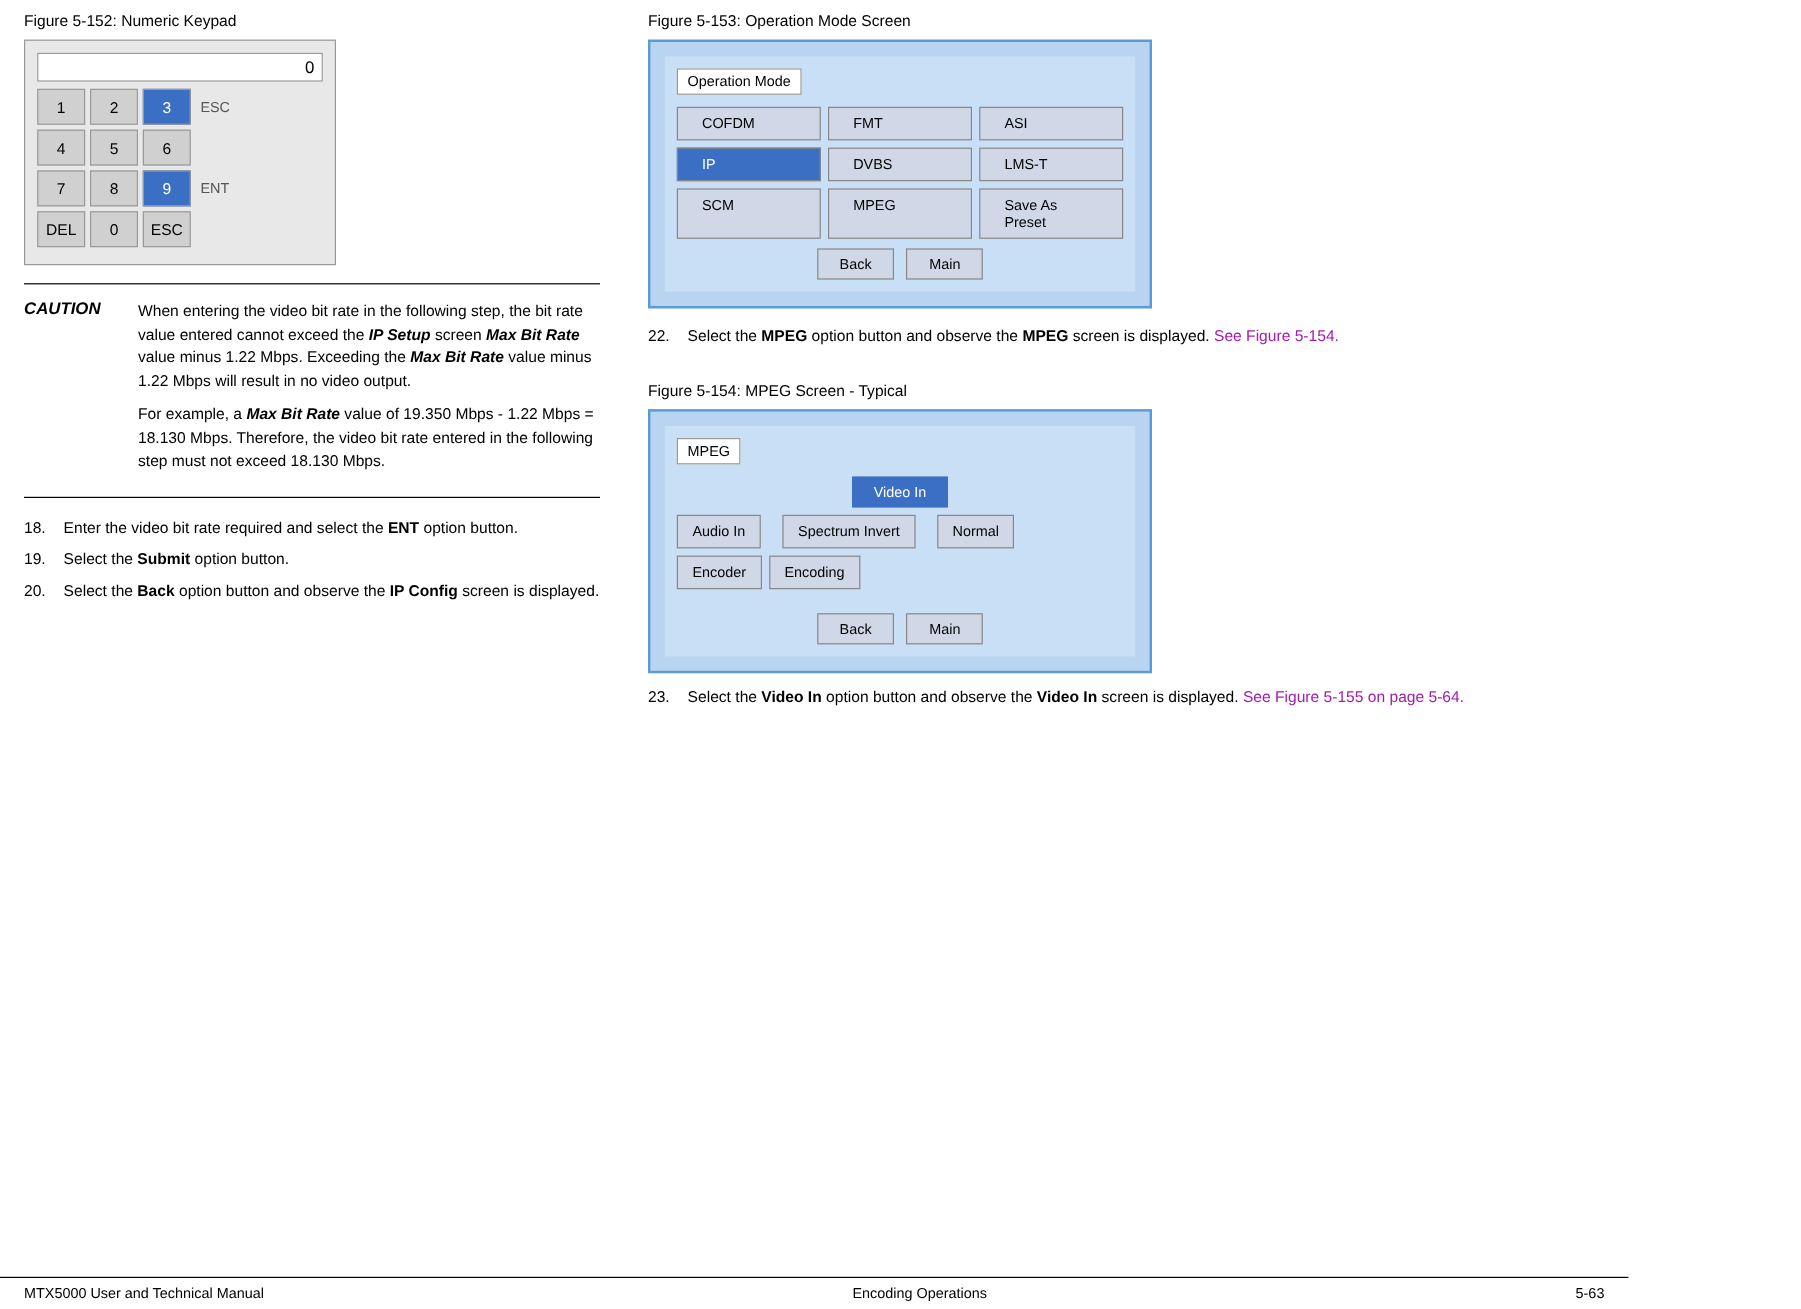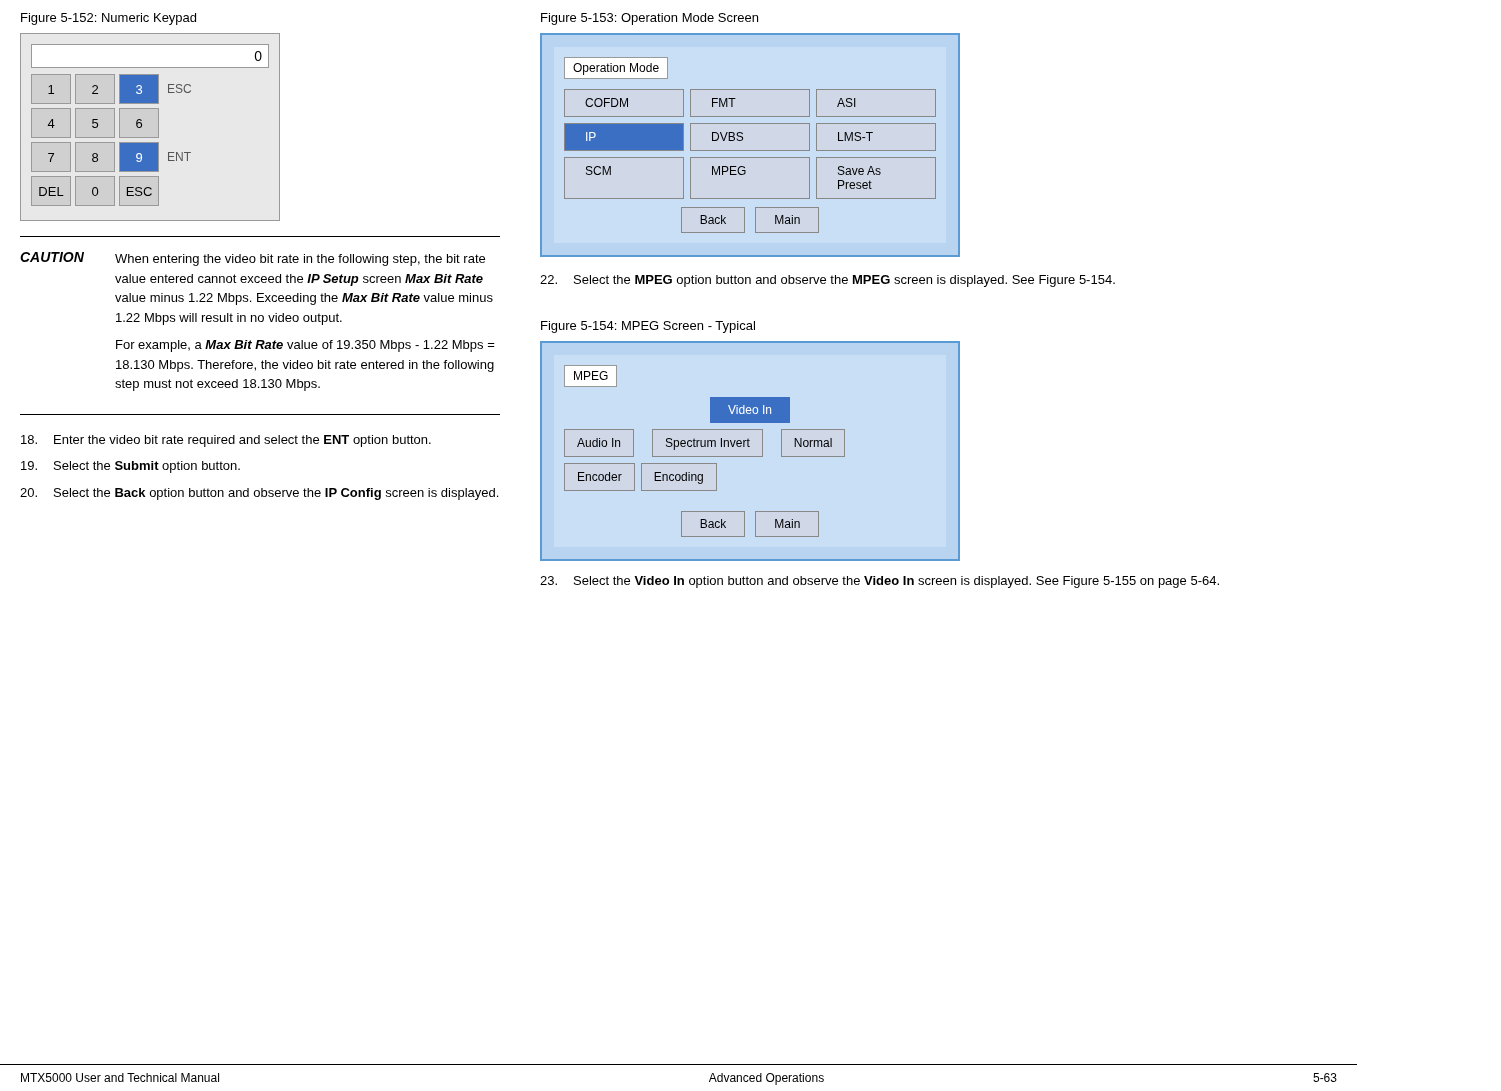--- a/index.html
+++ b/index.html
@@ -148,21 +148,21 @@
     .step-num {
       min-width: 25px;
       font-weight: normal;
     }
 
     .step-text {
       flex: 1;
     }
 
     .step-text a, .link-text {
-      color: #000000;
+      color: #a21caf;
       text-decoration: none;
     }
 
     
     .op-mode-figure {
       border: 2px solid #5a9ad5;
       display: inline-block;
       padding: 12px;
       background: #b8d4f0;
       margin-bottom: 15px;
@@ -476,16 +476,16 @@
         <div class="step-item" style="margin-top:12px;">
           <span class="step-num">23.</span>
           <span class="step-text">Select the <strong>Video In</strong> option button and observe the <strong>Video In</strong> screen is displayed.  <a class="link-text" href="#">See Figure 5-155 on page 5-64.</a></span>
         </div>
       </div>
     </div>
   </div>
 
   <div class="footer-bar">
     <span>MTX5000 User and Technical Manual</span>
-    <span>Advanced Operations</span>
+    <span>Encoding Operations</span>
     <span>5-63</span>
   </div>
 </div>
 
 </body></html>

